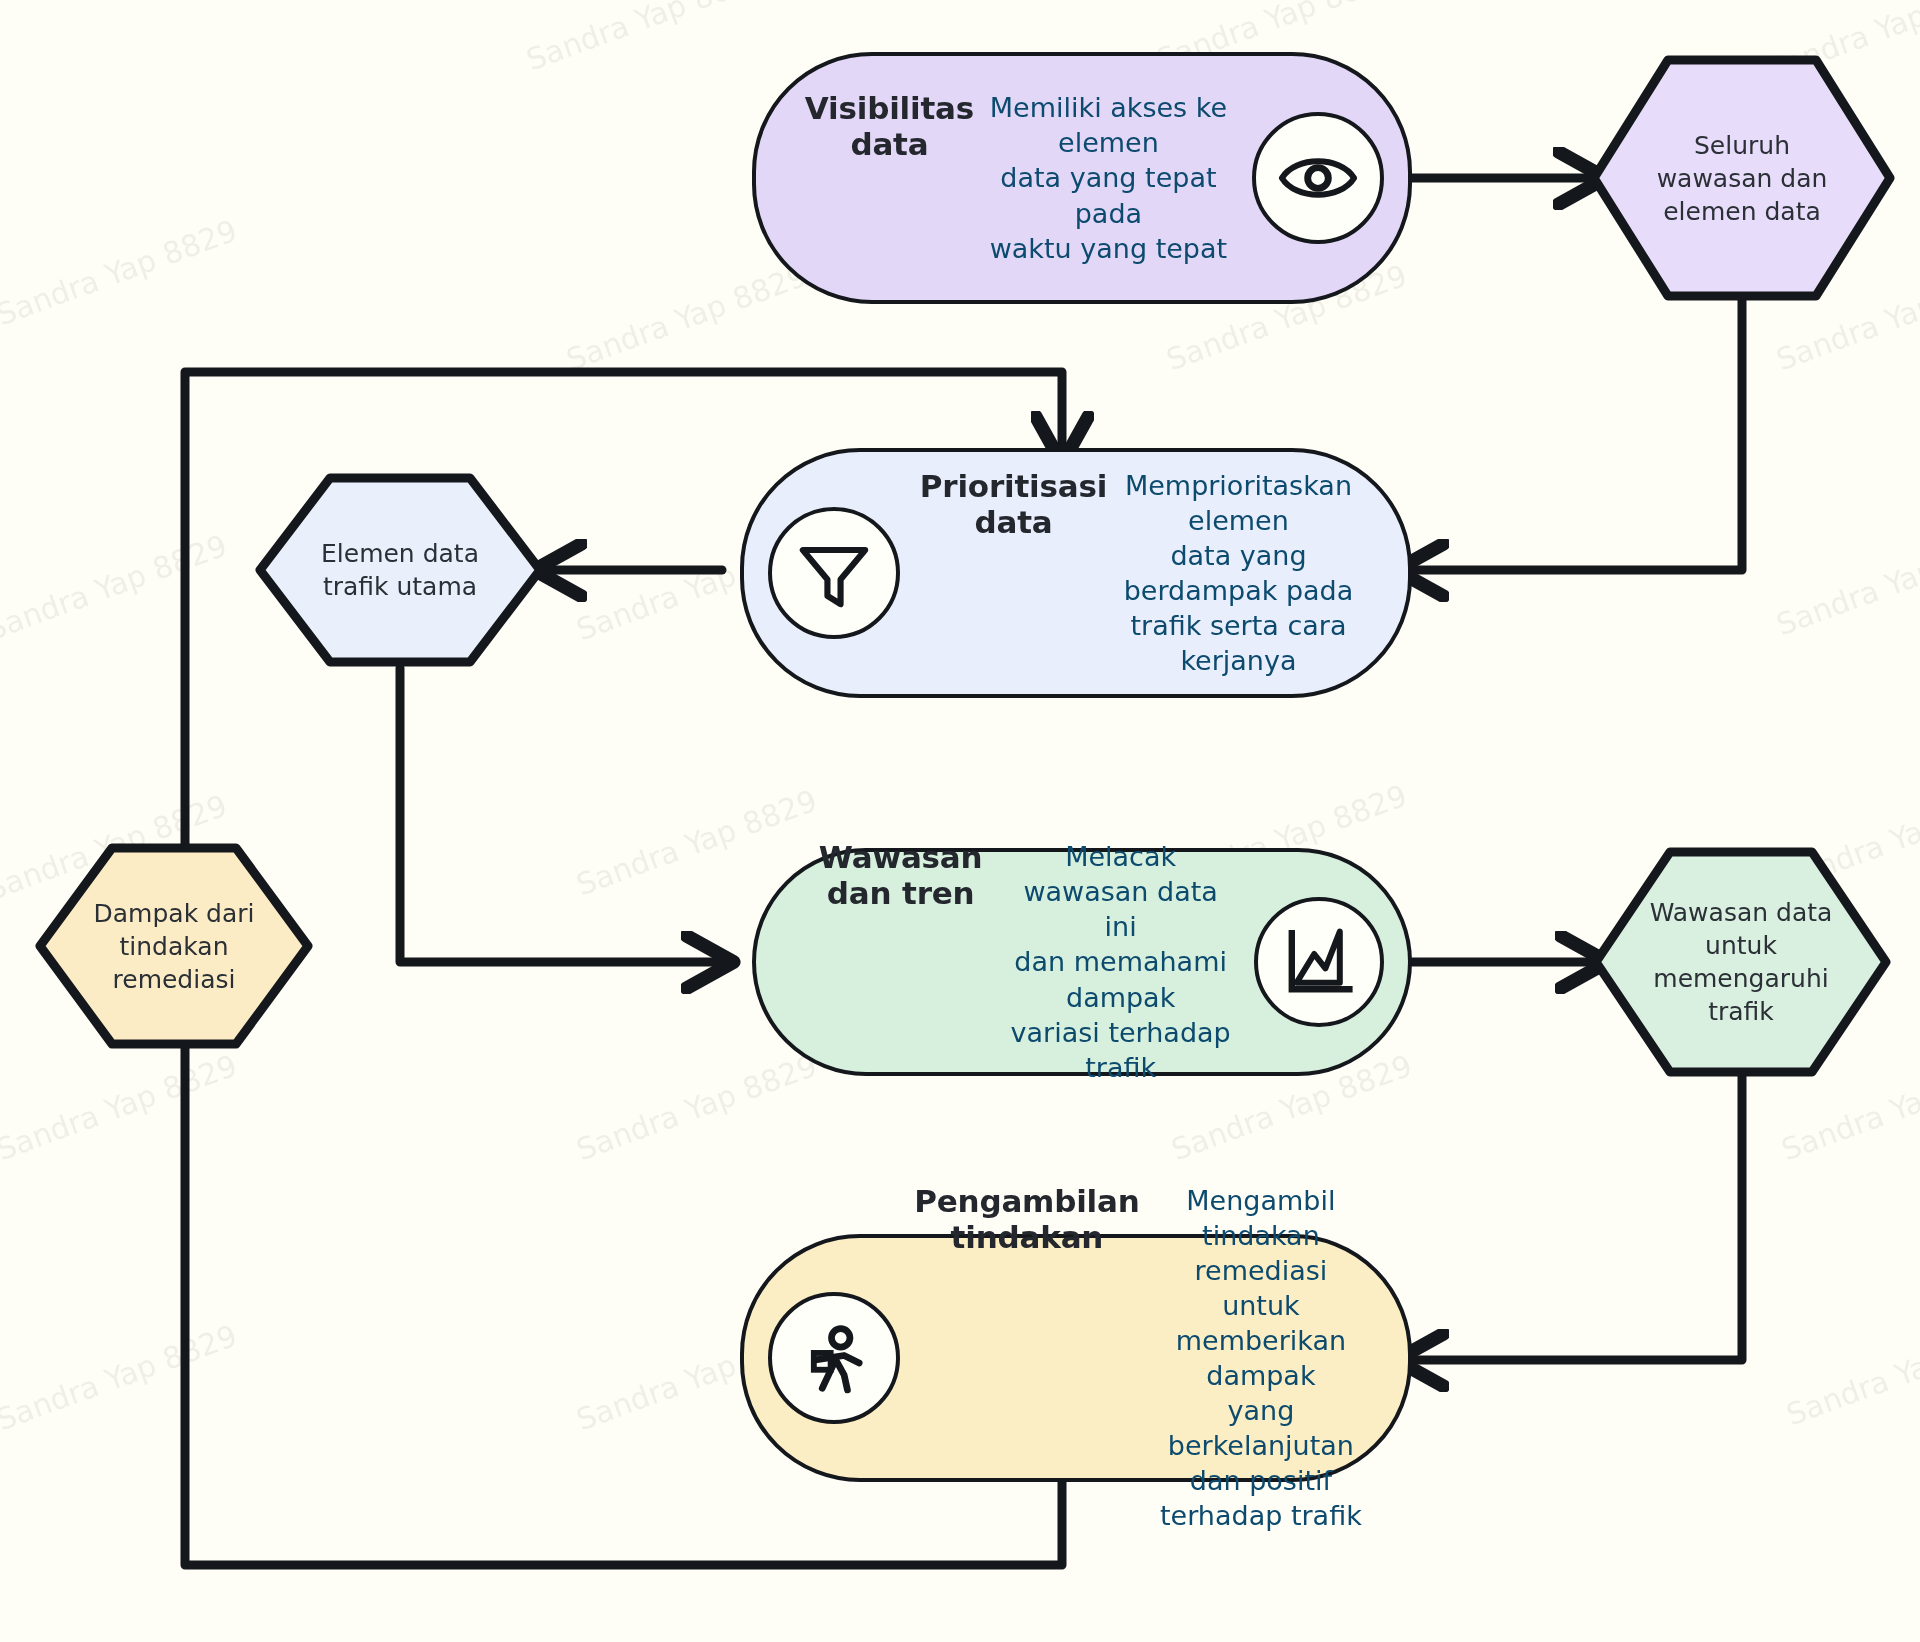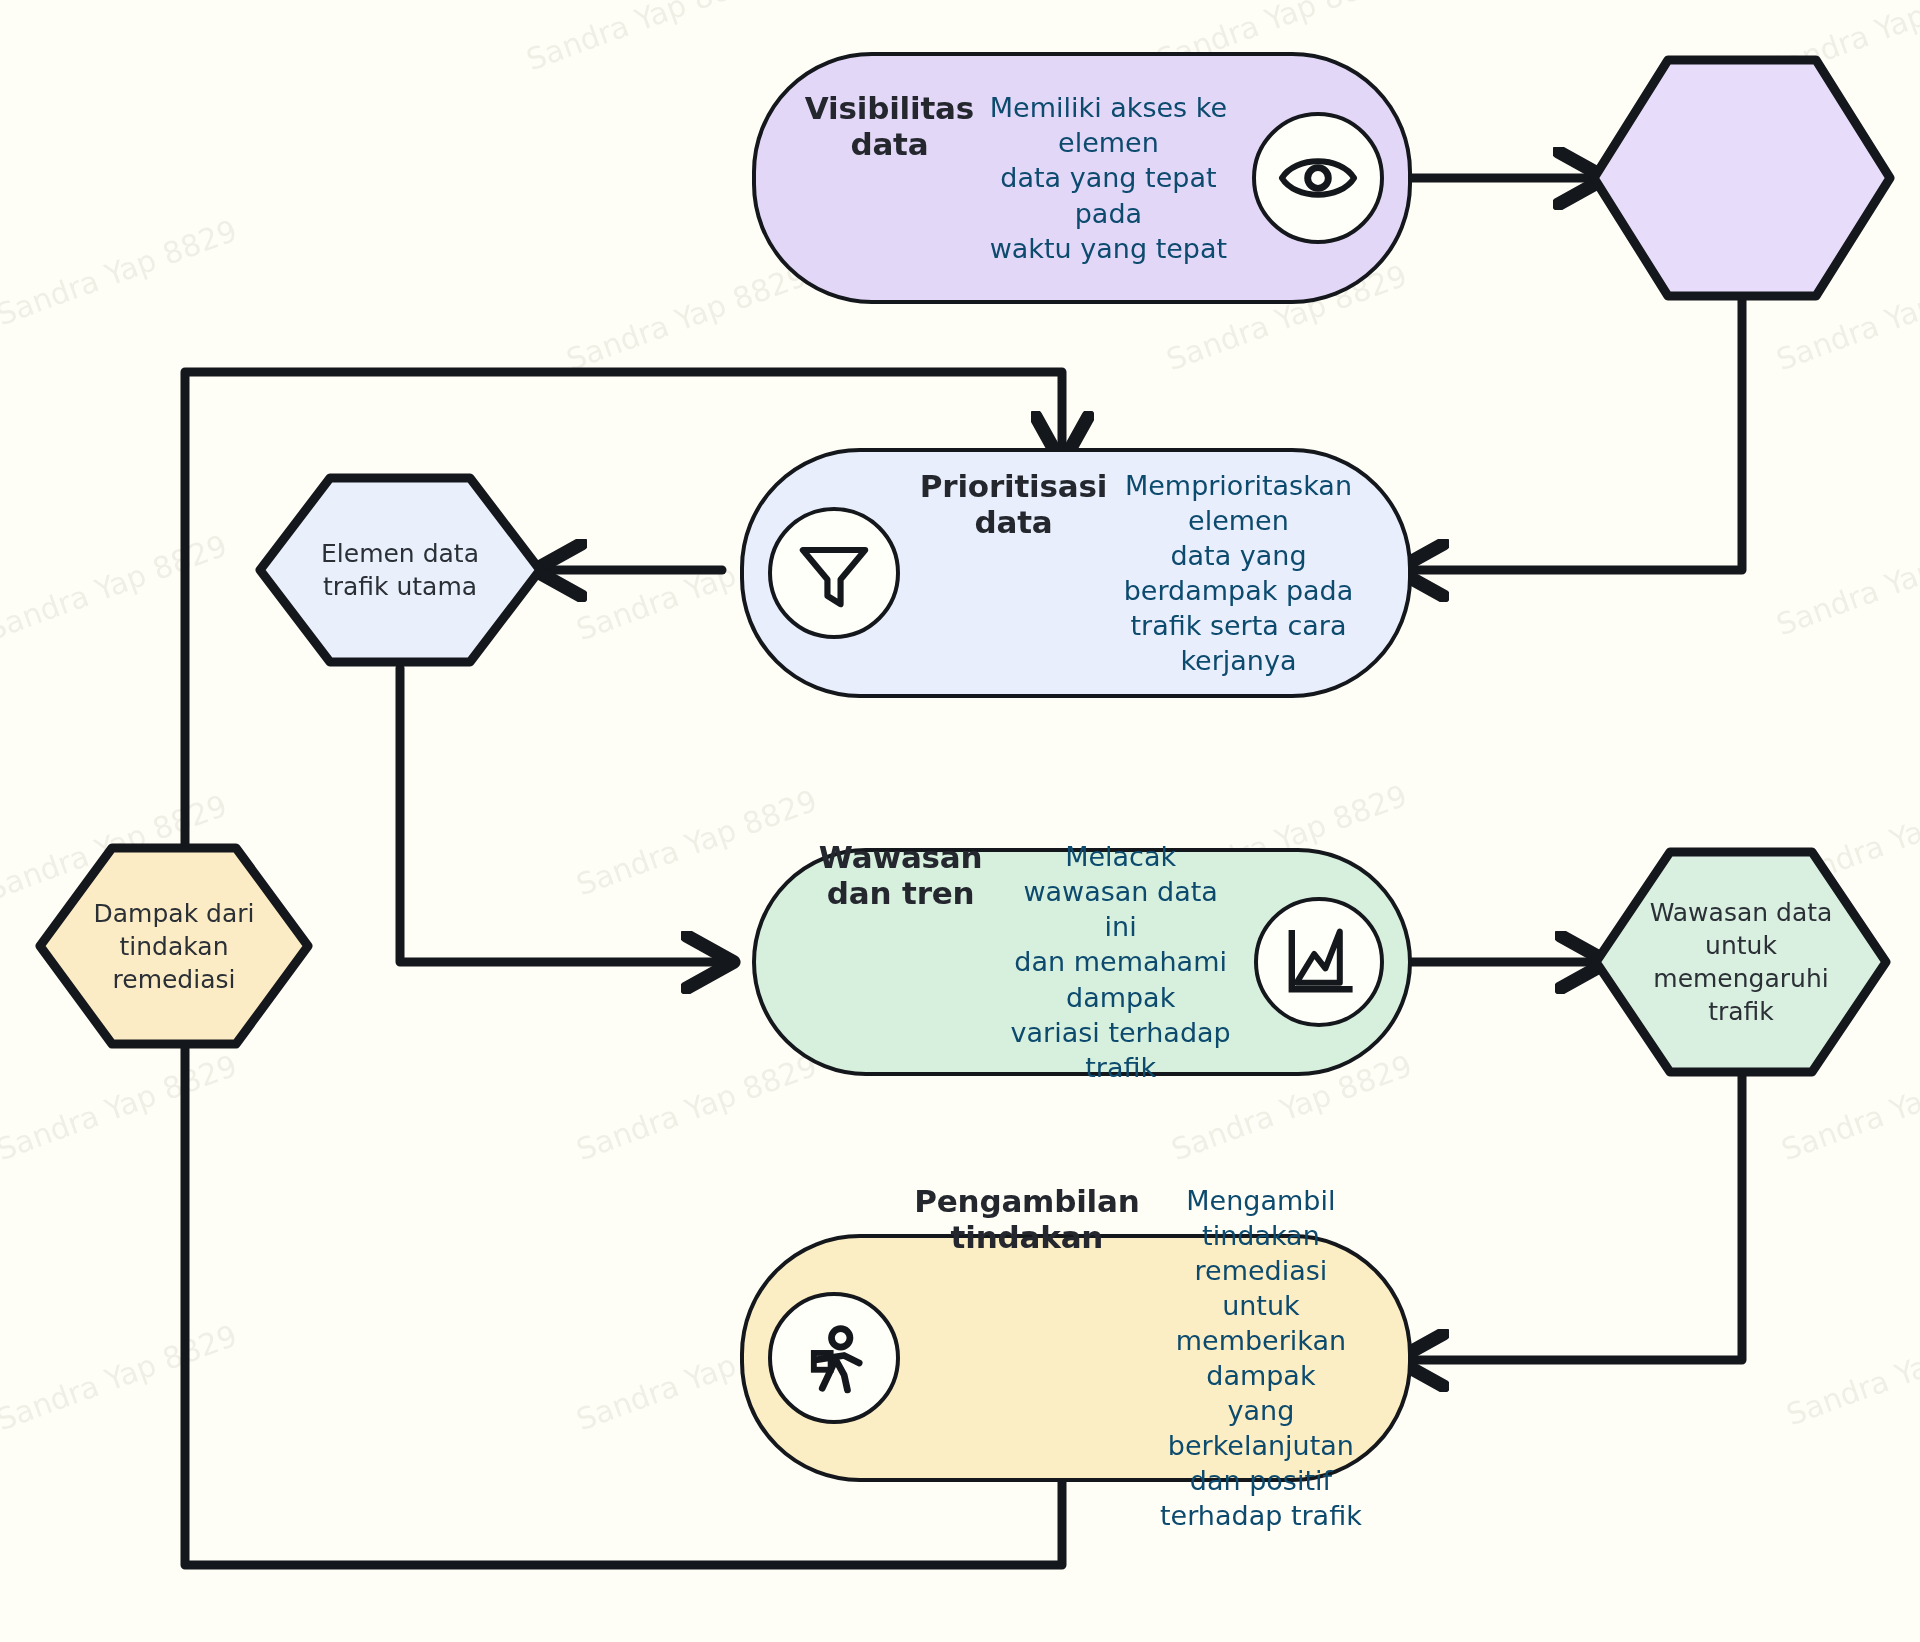--- a/index.html
+++ b/index.html
@@ -142,20 +142,25 @@
 
     <polygon points="1668,60 1816,60 1890,178 1816,296 1668,296 1594,178" fill="#e7dcfa" stroke="#14171b" stroke-width="9" stroke-linejoin="round"></polygon>
 
     <polygon points="330,478 470,478 540,570 470,662 330,662 260,570" fill="#eaf0fb" stroke="#14171b" stroke-width="9" stroke-linejoin="round"></polygon>
 
     <polygon points="1670,852 1812,852 1886,962 1812,1072 1670,1072 1596,962" fill="#d9efe0" stroke="#14171b" stroke-width="9" stroke-linejoin="round"></polygon>
 
     <polygon points="112,848 236,848 308,946 236,1044 112,1044 40,946" fill="#fcecc6" stroke="#14171b" stroke-width="9" stroke-linejoin="round"></polygon>
   </svg>
 
+  <div class="hex-label" style="left:1594px; top:60px; width:296px; height:236px;">
+    <span style="white-space:pre-line;">Seluruh
+wawasan dan
+elemen data</span>
+  </div>
 
   <div class="hex-label" style="left:260px; top:478px; width:280px; height:184px;">
     <span style="white-space:pre-line;">Elemen data
 trafik utama</span>
   </div>
 
   <div class="hex-label" style="left:1596px; top:852px; width:290px; height:220px;">
     <span style="white-space:pre-line;">Wawasan data
 untuk
 memengaruhi

